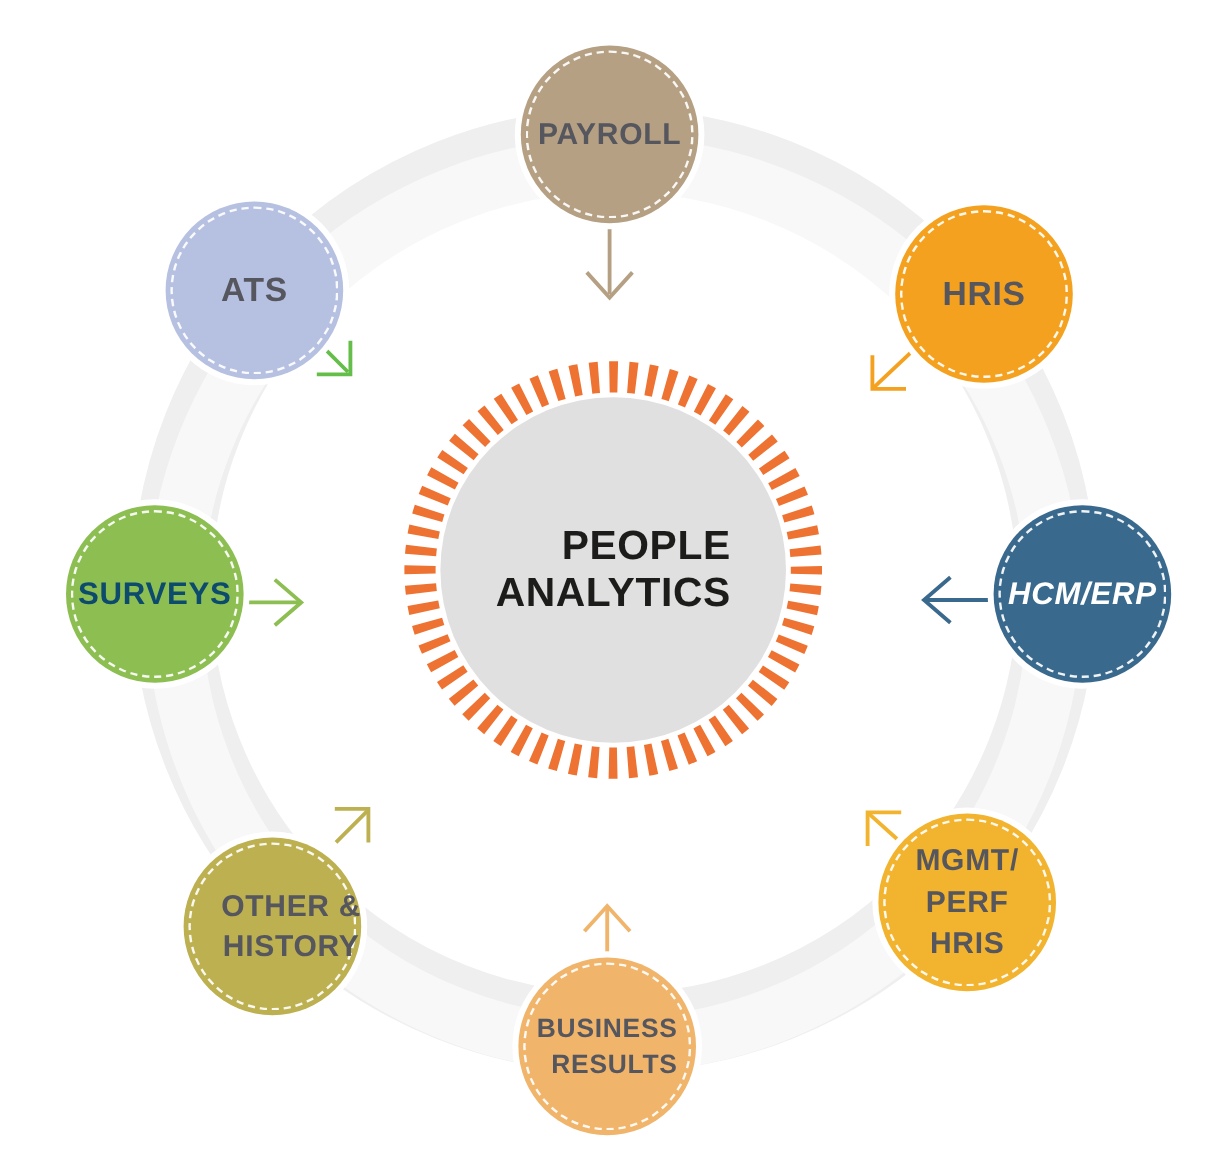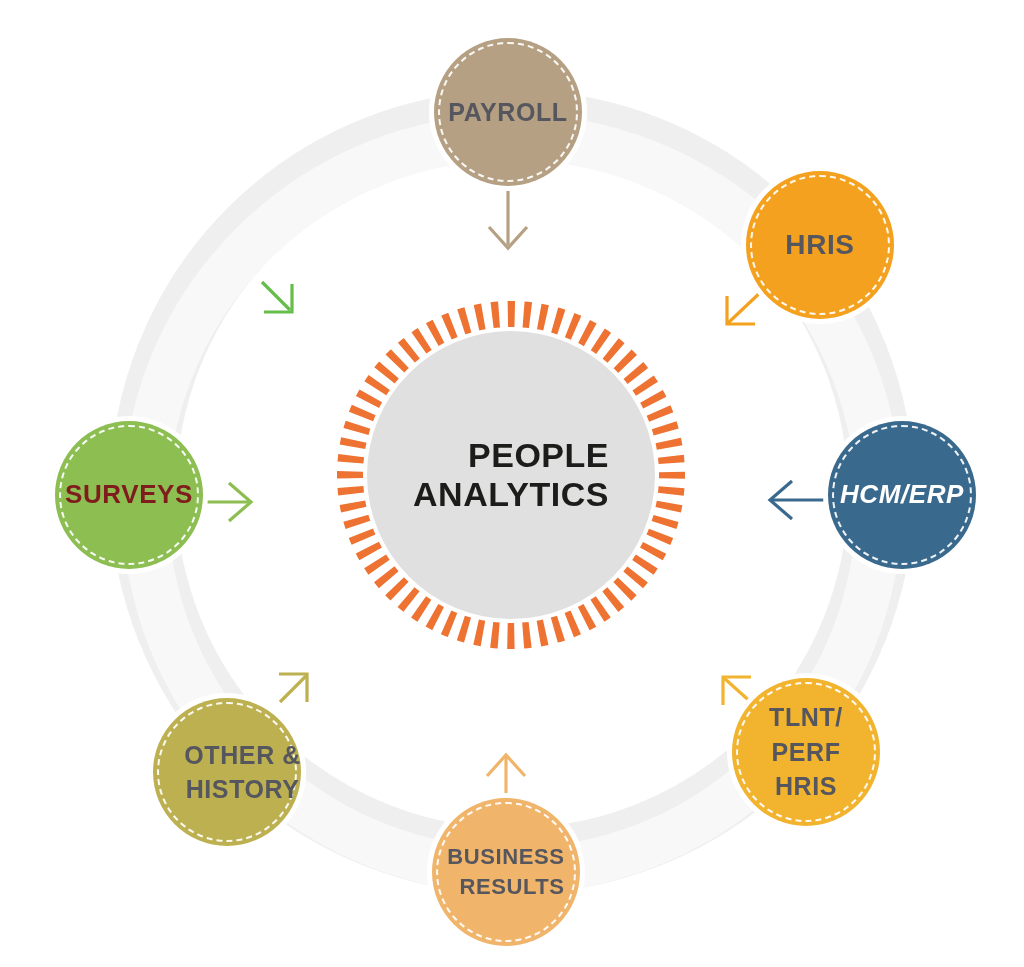--- a/index.html
+++ b/index.html
@@ -148,21 +148,21 @@
   <div class="node pos-hcm" style="background-color: rgb(58, 105, 142);">
     <div class="dash"></div>
     <div class="label lbl-hcm" style="color: rgb(255, 255, 255);">
       <span>HCM/ERP</span>
     </div>
   </div>
 
   <div class="node pos-tlnt" style="background-color: rgb(242, 179, 46);">
     <div class="dash"></div>
     <div class="label lbl-tlnt" style="color: rgb(85, 86, 94);">
-      <span>TLNT/</span>
+      <span>MGMT/</span>
       <span>PERF</span>
       <span>HRIS</span>
     </div>
   </div>
 
   <div class="node pos-business" style="background-color: rgb(240, 180, 106);">
     <div class="dash"></div>
     <div class="label lbl-business" style="color: rgb(85, 86, 94); text-align: right;">
       <span>BUSINESS</span>
       <span>RESULTS</span>
@@ -172,25 +172,31 @@
   <div class="node pos-other" style="background-color: rgb(189, 176, 80);">
     <div class="dash"></div>
     <div class="label lbl-other" style="color: rgb(85, 86, 94);">
       <span>OTHER &amp;</span>
       <span>HISTORY</span>
     </div>
   </div>
 
   <div class="node pos-surveys" style="background-color: rgb(140, 190, 82);">
     <div class="dash"></div>
-    <div class="label lbl-surveys" style="color: #7f1d1d;">
+    <div class="label lbl-surveys" style="color: #0c4a6e;">
       <span>SURVEYS</span>
     </div>
   </div>
 
+  <div class="node pos-ats" style="background-color: rgb(182, 192, 225);">
+    <div class="dash"></div>
+    <div class="label lbl-ats" style="color: rgb(85, 86, 94);">
+      <span>ATS</span>
+    </div>
+  </div>
 
   <div class="center-circle" style="background-color: rgb(224, 224, 224);">
     <div class="center-title" style="color: rgb(28, 28, 26);">
       <span>PEOPLE</span>
       <span>ANALYTICS</span>
     </div>
   </div>
 
 </div>
 

